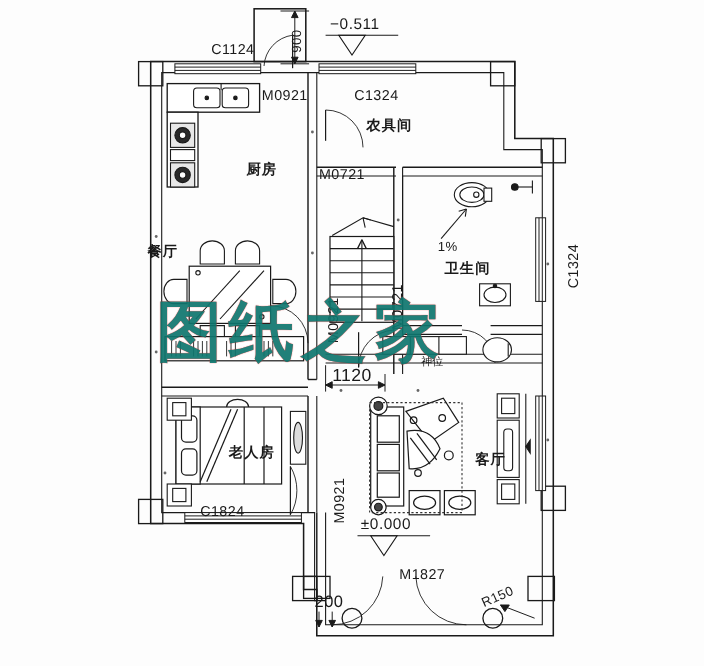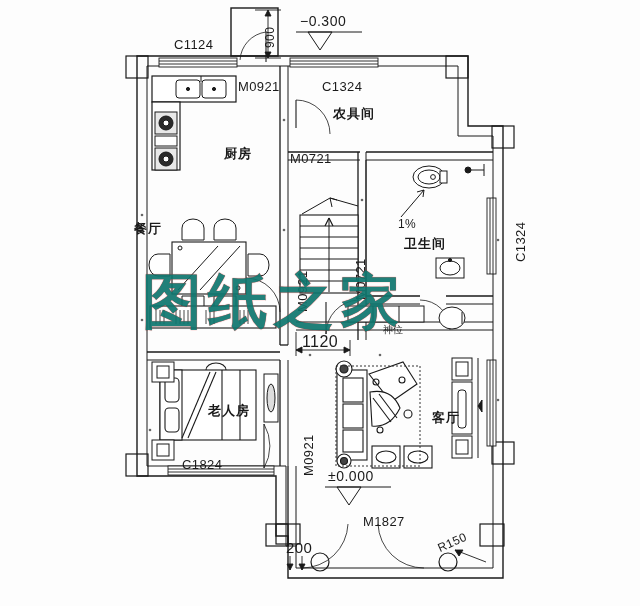--- a/index.html
+++ b/index.html
@@ -329,21 +329,21 @@
         <circle cx="284" cy="230" r="1.3"></circle>
     <circle cx="362" cy="200" r="1.3"></circle>
         <circle cx="498" cy="240" r="1.3"></circle>
     <circle cx="498" cy="400" r="1.3"></circle>
         <circle cx="380" cy="355" r="1.3"></circle>
     <circle cx="310" cy="355" r="1.3"></circle>
         <circle cx="150" cy="430" r="1.3"></circle>
   </g>
 </svg>
 
-<div class="lbl lbl-code" style="left:174px;top:38px">C1124</div>
+<div class="lbl lbl-code" style="left:192px;top:38px">C1124</div>
 <div class="lbl lbl-code" style="left:238px;top:80px">M0921</div>
 <div class="lbl lbl-code" style="left:322px;top:80px">C1324</div>
 <div class="lbl lbl-code" style="left:290px;top:152px">M0721</div>
 <div class="lbl lbl-code rot90" style="left:514px;top:262px">C1324</div>
 <div class="lbl lbl-code rot90" style="left:296px;top:312px">M0921</div>
 <div class="lbl lbl-code rot90" style="left:354px;top:300px">M0721</div>
 <div class="lbl lbl-code rot90" style="left:302px;top:476px">M0921</div>
 <div class="lbl lbl-code" style="left:182px;top:458px">C1824</div>
 <div class="lbl lbl-code" style="left:363px;top:515px">M1827</div>
 
@@ -355,18 +355,18 @@
 <div class="lbl lbl-room" style="left:432px;top:412px">客厅</div>
 <div class="lbl lbl-small" style="left:383px;top:326px">神位</div>
 
 <div class="lbl lbl-code" style="left:398px;top:218px;font-size:12px">1%</div>
 
 <div class="lbl lbl-code rot90" style="left:264px;top:48px;font-size:12px">900</div>
 <div class="lbl lbl-code" style="left:302px;top:334px;font-size:16px">1120</div>
 <div class="lbl lbl-code" style="left:286px;top:540px;font-size:15px">200</div>
 <div class="lbl lbl-code" style="left:436px;top:543px;font-size:12px;transform:rotate(-24deg);transform-origin:0 0">R150</div>
 
-<div class="lbl lbl-elev" style="left:300px;top:14px">−0.300</div>
+<div class="lbl lbl-elev" style="left:300px;top:14px">−0.511</div>
 <div class="lbl lbl-elev" style="left:328px;top:469px">±0.000</div>
 
 <div class="wm" style="left:142px;top:262px">图纸之家</div>
 
 </div>
 
 </body></html>

